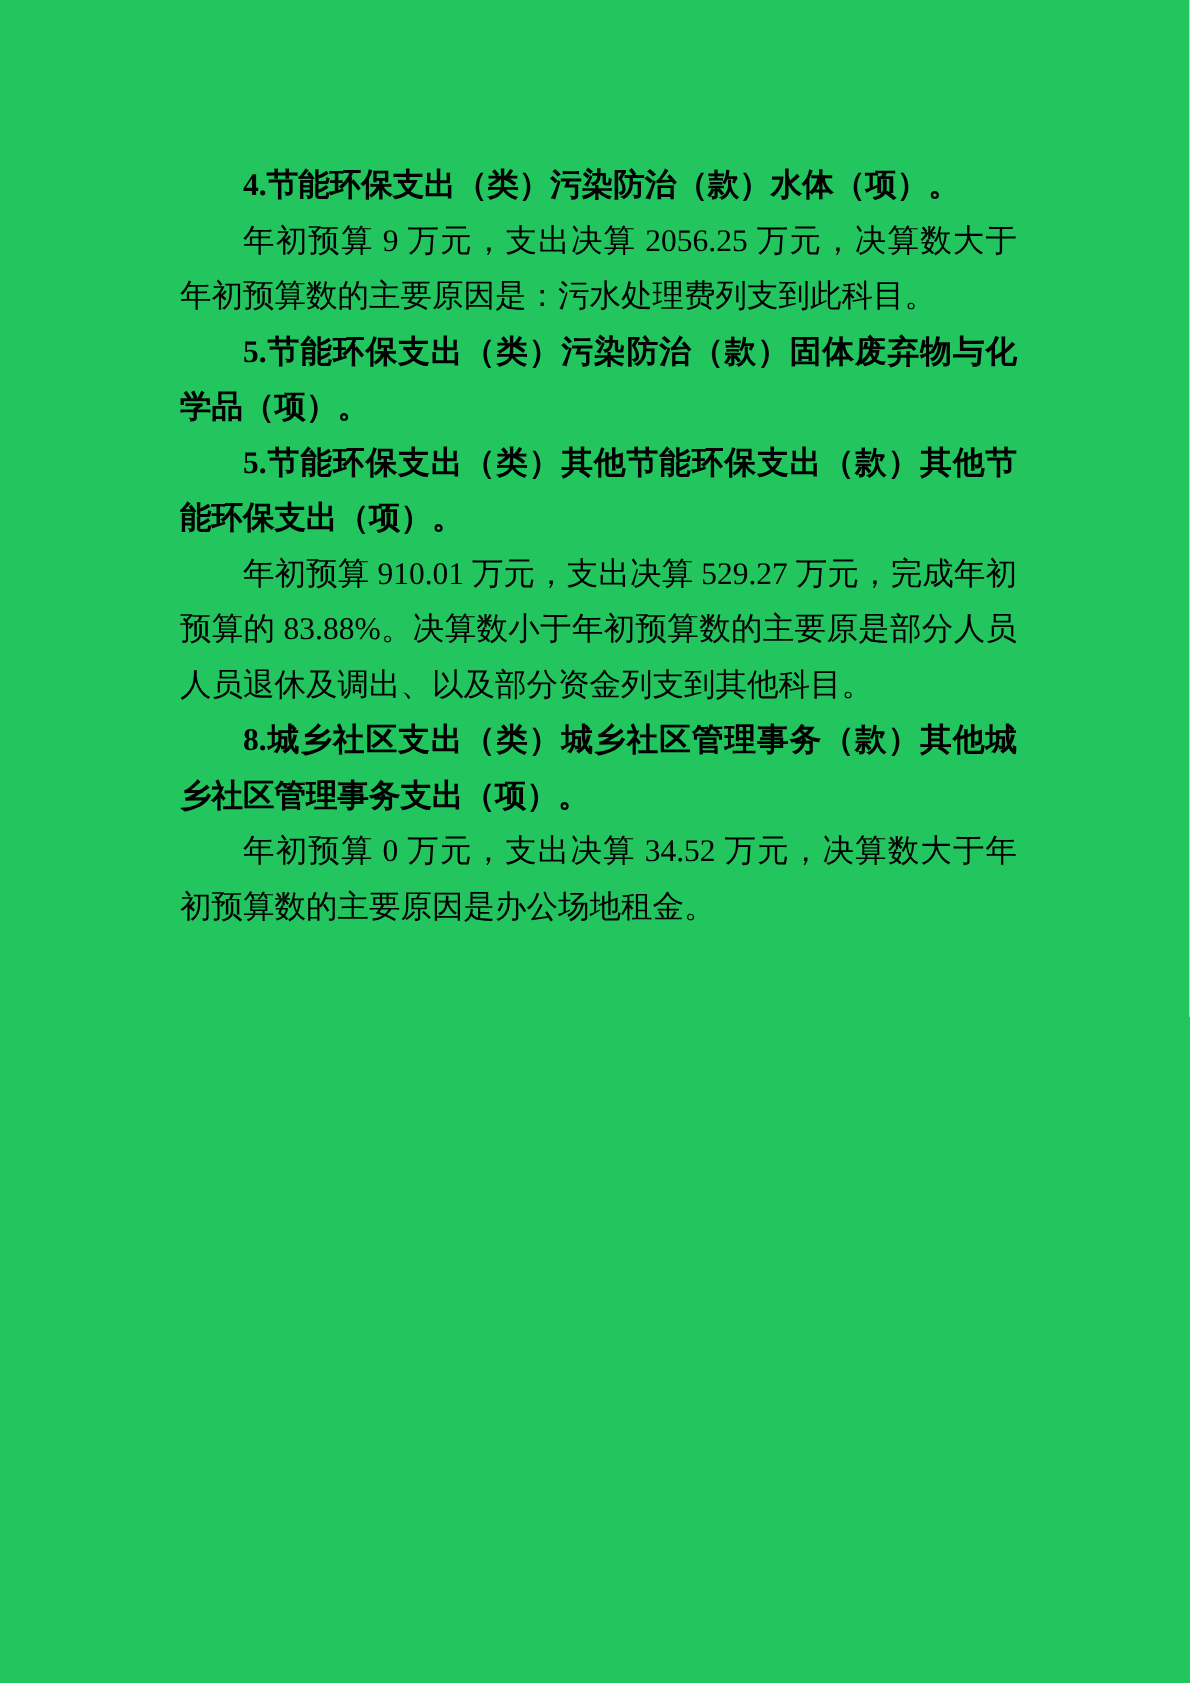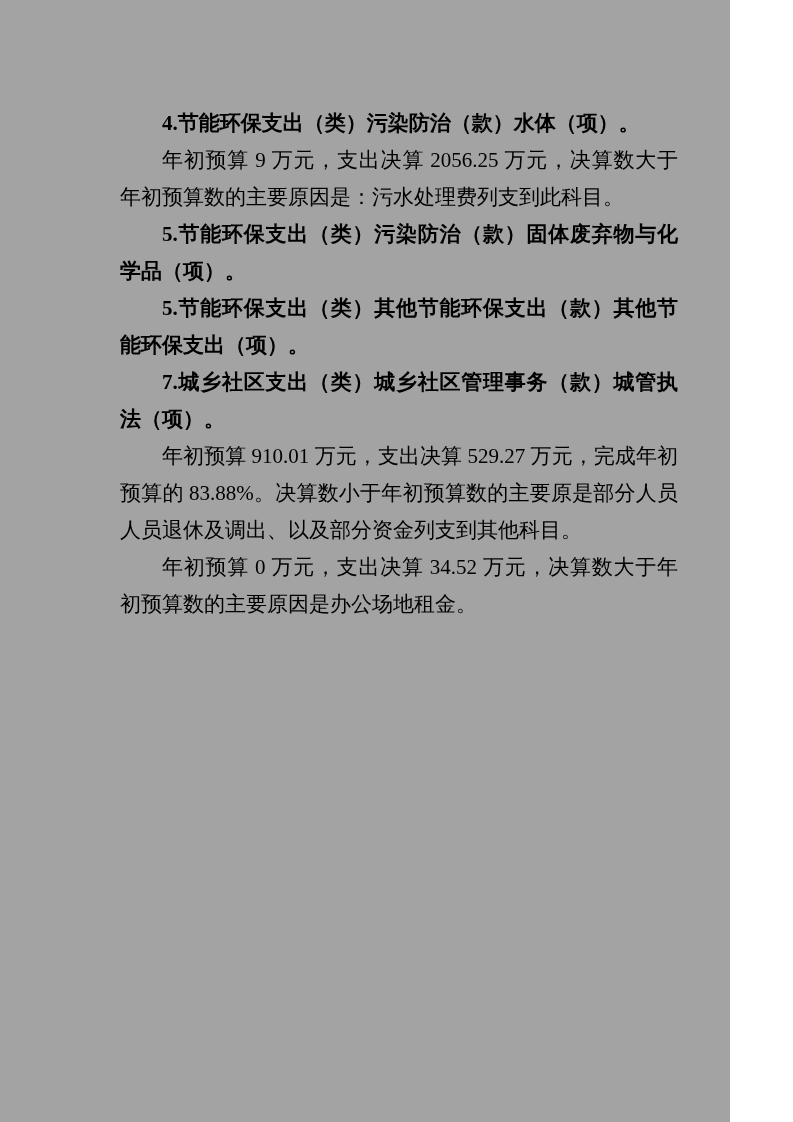--- a/index.html
+++ b/index.html
@@ -2,23 +2,23 @@
 <html><head>
 <meta charset="utf-8">
 <style>
   html, body {
     margin: 0;
     padding: 0;
     background: #ffffff;
   }
   .page {
     position: relative;
-    width: 730px;
+    width: 793px;
     height: 1122px;
-    background: #a3a3a3;
+    background: #22c55e;
     overflow: hidden;
   }
   .content {
     position: absolute;
     left: 120px;
     top: 105px;
     width: 558px;
     color: #000000;
     font-family: "Liberation Serif", "DejaVu Serif", serif;
     font-size: 21px;
@@ -47,22 +47,22 @@
 
     <section>
       <p class="sec-heading">5.节能环保支出（类）污染防治（款）固体废弃物与化学品（项）。</p>
     </section>
 
     <section>
       <p class="sec-heading">5.节能环保支出（类）其他节能环保支出（款）其他节能环保支出（项）。</p>
     </section>
 
     <section>
-      <p class="sec-heading">7.城乡社区支出（类）城乡社区管理事务（款）城管执法（项）。</p>
       <p class="sec-body">年初预算 910.01 万元，支出决算 529.27 万元，完成年初预算的 83.88%。决算数小于年初预算数的主要原是部分人员人员退休及调出、以及部分资金列支到其他科目。</p>
     </section>
 
     <section>
+      <p class="sec-heading">8.城乡社区支出（类）城乡社区管理事务（款）其他城乡社区管理事务支出（项）。</p>
       <p class="sec-body">年初预算 0 万元，支出决算 34.52 万元，决算数大于年初预算数的主要原因是办公场地租金。</p>
     </section>
 
   </div>
 </div>
 
 </body></html>

